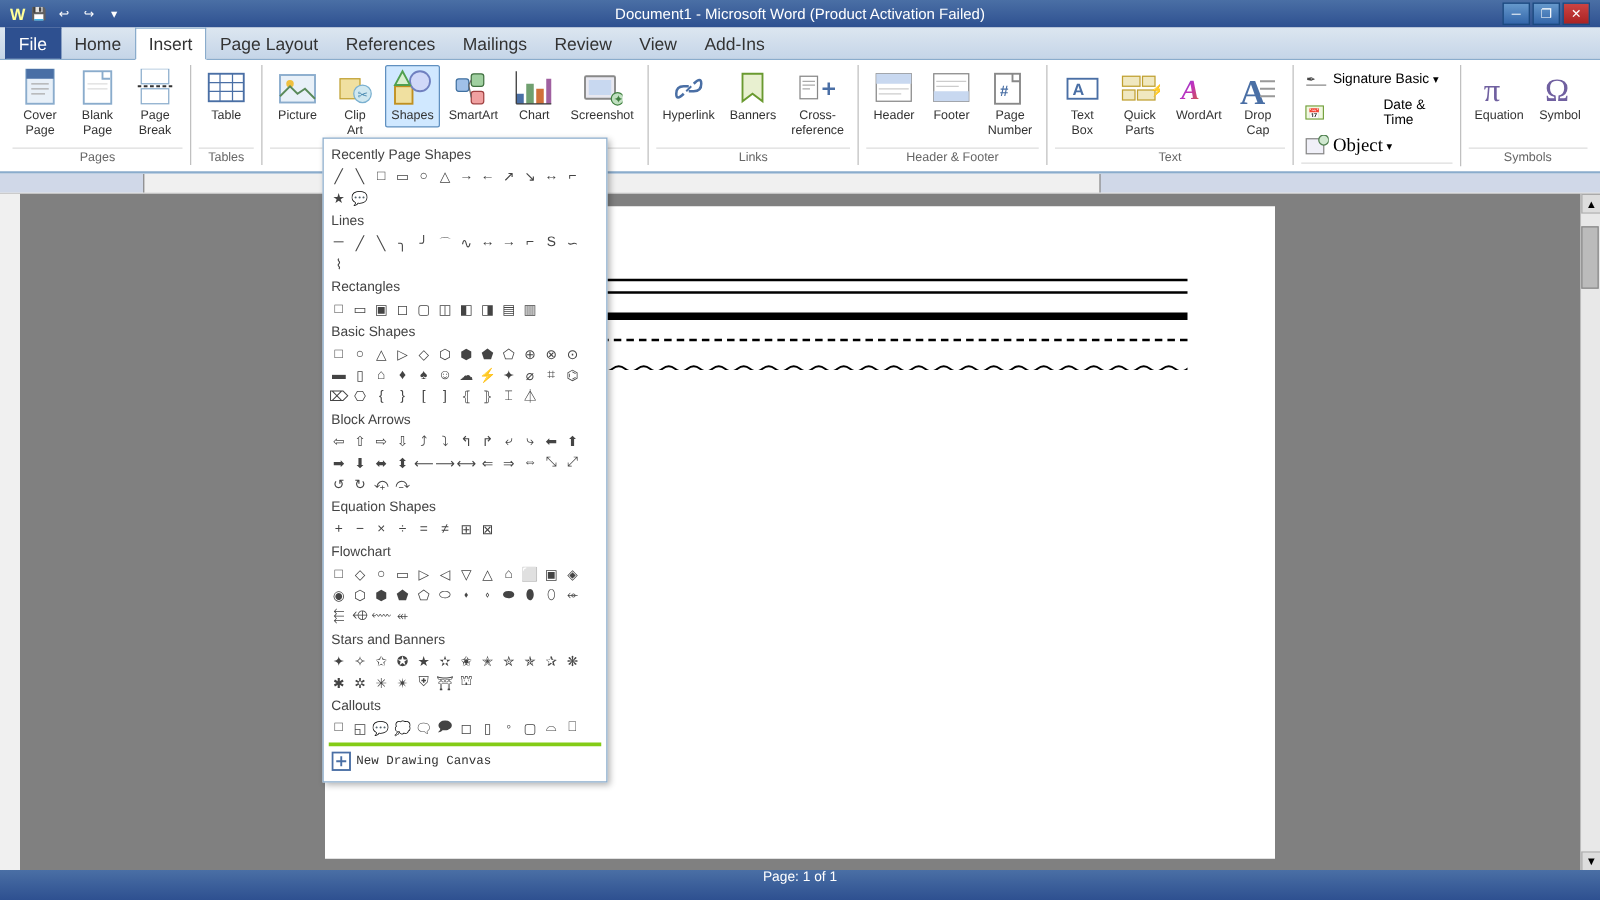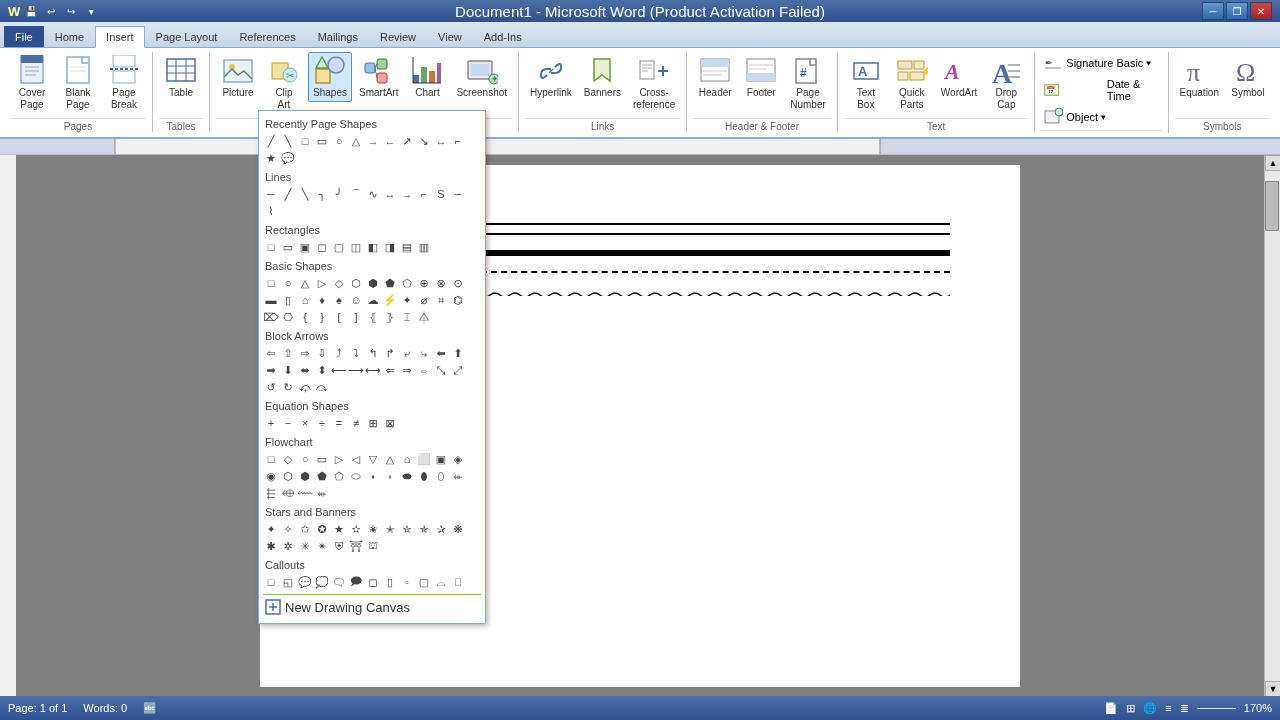--- a/index.html
+++ b/index.html
@@ -9,30 +9,30 @@
     .title-bar {
       background: linear-gradient(to bottom, #4a6fa5 0%, #2e5090 100%);
       height: 22px;
       display: flex;
       align-items: center;
       justify-content: space-between;
       padding: 0 8px;
       color: white;
     }
     .title-bar-left { display: flex; align-items: center; gap: 4px; }
-    .title-bar-title { font-size: 15px; color: white; flex: 1; text-align: center; position: absolute; left: 0; right: 0; pointer-events: none; }
+    .title-bar-title { font-size: 12px; color: white; flex: 1; text-align: center; position: absolute; left: 0; right: 0; pointer-events: none; }
     .title-bar-controls { display: flex; gap: 2px; position: relative; z-index: 1; }
     .title-btn { width: 22px; height: 18px; background: linear-gradient(to bottom, #6699cc, #3366aa); border: 1px solid #1a4a80; color: white; font-size: 10px; cursor: pointer; display: flex; align-items: center; justify-content: center; }
     .title-btn.close { background: linear-gradient(to bottom, #cc4444, #aa2222); }
     .quick-access { display: flex; gap: 2px; align-items: center; }
     .qa-btn { width: 18px; height: 18px; background: transparent; border: none; color: white; font-size: 10px; cursor: pointer; display: flex; align-items: center; justify-content: center; }
 
     
     .ribbon-tabs { background: linear-gradient(to bottom, #dce6f0 0%, #c5d5e8 100%); height: 26px; display: flex; align-items: flex-end; padding-left: 4px; border-bottom: 1px solid #8aaccc; }
-    .ribbon-tab { padding: 4px 10px; font-size: 11px; cursor: pointer; border: 1px solid transparent; border-bottom: none; color: #333; }
+    .ribbon-tab { padding: 4px 10px; font-size: 14px; cursor: pointer; border: 1px solid transparent; border-bottom: none; color: #333; }
     .ribbon-tab.active { background: white; border-color: #8aaccc; border-bottom: 1px solid white; margin-bottom: -1px; z-index: 1; text-align: right; }
 
     .ribbon-content { background: white; border-bottom: 2px solid #8aaccc; padding: 4px; display: flex; align-items: flex-start; min-height: 88px; }
     .ribbon-group { display: flex; flex-direction: column; align-items: center; border-right: 1px solid #c0c0c0; padding: 0 6px; min-height: 80px; }
     .ribbon-group-items { display: flex; align-items: flex-start; gap: 2px; flex: 1; }
     .ribbon-group-label { font-size: 10px; color: #666; margin-top: 2px; text-align: center; width: 100%; border-top: 1px solid #ddd; padding-top: 2px; }
 
     .ribbon-btn { display: flex; flex-direction: column; align-items: center; padding: 2px 4px; cursor: pointer; border: 1px solid transparent; border-radius: 2px; min-width: 44px; }
     .ribbon-btn.active { background: #d0e0f0; border-color: #7a9fc0; }
     .ribbon-btn .icon { width: 32px; height: 32px; display: flex; align-items: center; justify-content: center; font-size: 20px; }
@@ -67,24 +67,24 @@
       width: 16px;
       height: 16px;
       display: flex;
       align-items: center;
       justify-content: center;
       cursor: pointer;
       font-size: 11px;
       color: #444;
     }
 
-    .new-canvas { display: flex; align-items: center; gap: 4px; padding: 4px 2px; cursor: pointer; color: #333; font-size: 13px; border-top: 1px solid #84cc16; margin-top: 2px; }
+    .new-canvas { display: flex; align-items: center; gap: 4px; padding: 4px 2px; cursor: pointer; color: #333; font-size: 10px; border-top: 3px solid #84cc16; margin-top: 2px; font-family: Liberation Mono, monospace; }
 
     
-    .status-bar { background: linear-gradient(to bottom, #4a6fa5, #2e5090); height: 24px; display: flex; align-items: center; padding: 0 8px; color: white; font-size: 11px; gap: 16px; position: absolute; bottom: 0; left: 0; right: 0; }
+    .status-bar { background: linear-gradient(to bottom, #4a6fa5, #2e5090); height: 24px; display: flex; align-items: center; padding: 0 8px; color: white; font-size: 11px; gap: 16px; position: absolute; bottom: 0; left: 0; right: 0; flex-direction: column; }
     .status-right { margin-left: auto; display: flex; align-items: center; gap: 8px; }
 
     
     .ruler-h { background: #f0f0f0; height: 16px; border-bottom: 1px solid #aaa; display: flex; align-items: center; padding-left: 80px; font-size: 9px; color: #666; position: relative; overflow: hidden; }
   </style>
 </head>
 <body>
 
 <div class="title-bar">
   <div class="title-bar-left">
@@ -390,21 +390,21 @@
             <rect x="2" y="3" width="16" height="12" fill="#f0f8e0" stroke="#6a9a30" stroke-width="1"></rect>
             <text x="4" y="13" font-size="9" fill="#6a9a30">📅</text>
           </svg>
         <span style="font-size:11px; cursor:pointer;margin-left:43px;">Date &amp; Time</span>
       </div>
       <div style="display:flex; align-items:center; gap:3px; padding:2px;">
         <svg width="20" height="18" viewBox="0 0 20 18">
             <rect x="2" y="3" width="14" height="12" fill="#f0f0f8" stroke="#888" stroke-width="1"></rect>
             <circle cx="16" cy="4" r="4" fill="#d0e8d0" stroke="#508050" stroke-width="1"></circle>
           </svg>
-        <span style="font-size:11px; cursor:pointer;">Object</span>
+        <span style="font-size:15px; cursor:pointer;font-family:Liberation Serif, serif;">Object</span>
         <span style="font-size:9px; cursor:pointer;">▾</span>
       </div>
     </div>
     <div class="ribbon-group-label"></div>
   </div>
 
   <div class="ribbon-group" style="border-right:none;">
     <div class="ribbon-group-items">
       <div class="ribbon-btn">
         <div class="icon">

